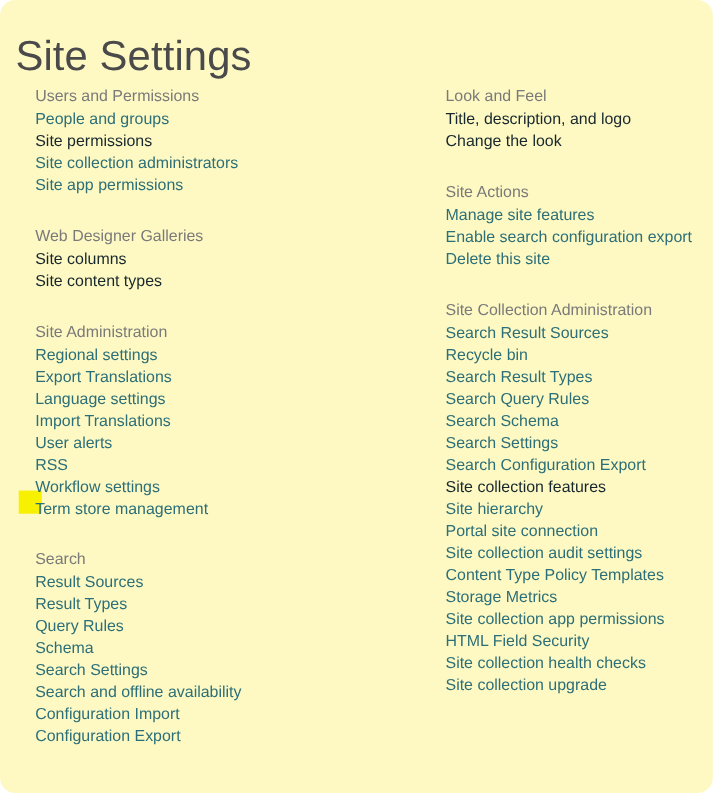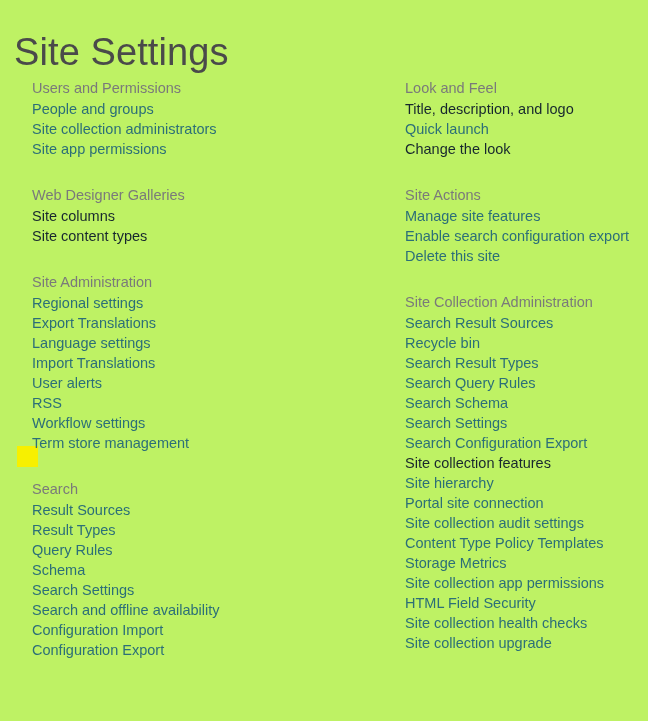--- a/index.html
+++ b/index.html
@@ -12,21 +12,22 @@
     height: 721px;
     overflow: hidden;
     font-family: "Liberation Sans", sans-serif;
     -webkit-font-smoothing: antialiased;
   }
 
   #page {
     position: relative;
     width: 648px;
     height: 721px;
-    background: #bef264;
+    background: #fef9c3;
+    border-radius: 14px;
   }
 
   
   .page-title {
     position: absolute;
     left: 14px;
     top: 2px;
     font-size: 38px;
     line-height: 50px;
     font-weight: 300;
@@ -107,20 +108,21 @@
 
   <div class="marker"></div>
 
   <div class="columns">
 
     <div class="col col-left" id="left-column">
         <div class="section">
           <div class="section-heading">Users and Permissions</div>
           <ul class="links">
             <li><a class="link" href="#">People and groups</a></li>
+            <li><a class="link visited" href="#">Site permissions</a></li>
             <li><a class="link" href="#">Site collection administrators</a></li>
             <li><a class="link" href="#">Site app permissions</a></li>
           </ul>
         </div>
         <div class="section">
           <div class="section-heading">Web Designer Galleries</div>
           <ul class="links">
             <li><a class="link visited" href="#">Site columns</a></li>
             <li><a class="link visited" href="#">Site content types</a></li>
           </ul>
@@ -151,21 +153,20 @@
             <li><a class="link" href="#">Configuration Export</a></li>
           </ul>
         </div>
       </div>
 
     <div class="col col-right" id="right-column">
         <div class="section">
           <div class="section-heading">Look and Feel</div>
           <ul class="links">
             <li><a class="link visited" href="#">Title, description, and logo</a></li>
-            <li><a class="link" href="#">Quick launch</a></li>
             <li><a class="link visited" href="#">Change the look</a></li>
           </ul>
         </div>
         <div class="section">
           <div class="section-heading">Site Actions</div>
           <ul class="links">
             <li><a class="link" href="#">Manage site features</a></li>
             <li><a class="link" href="#">Enable search configuration export</a></li>
             <li><a class="link" href="#">Delete this site</a></li>
           </ul>

